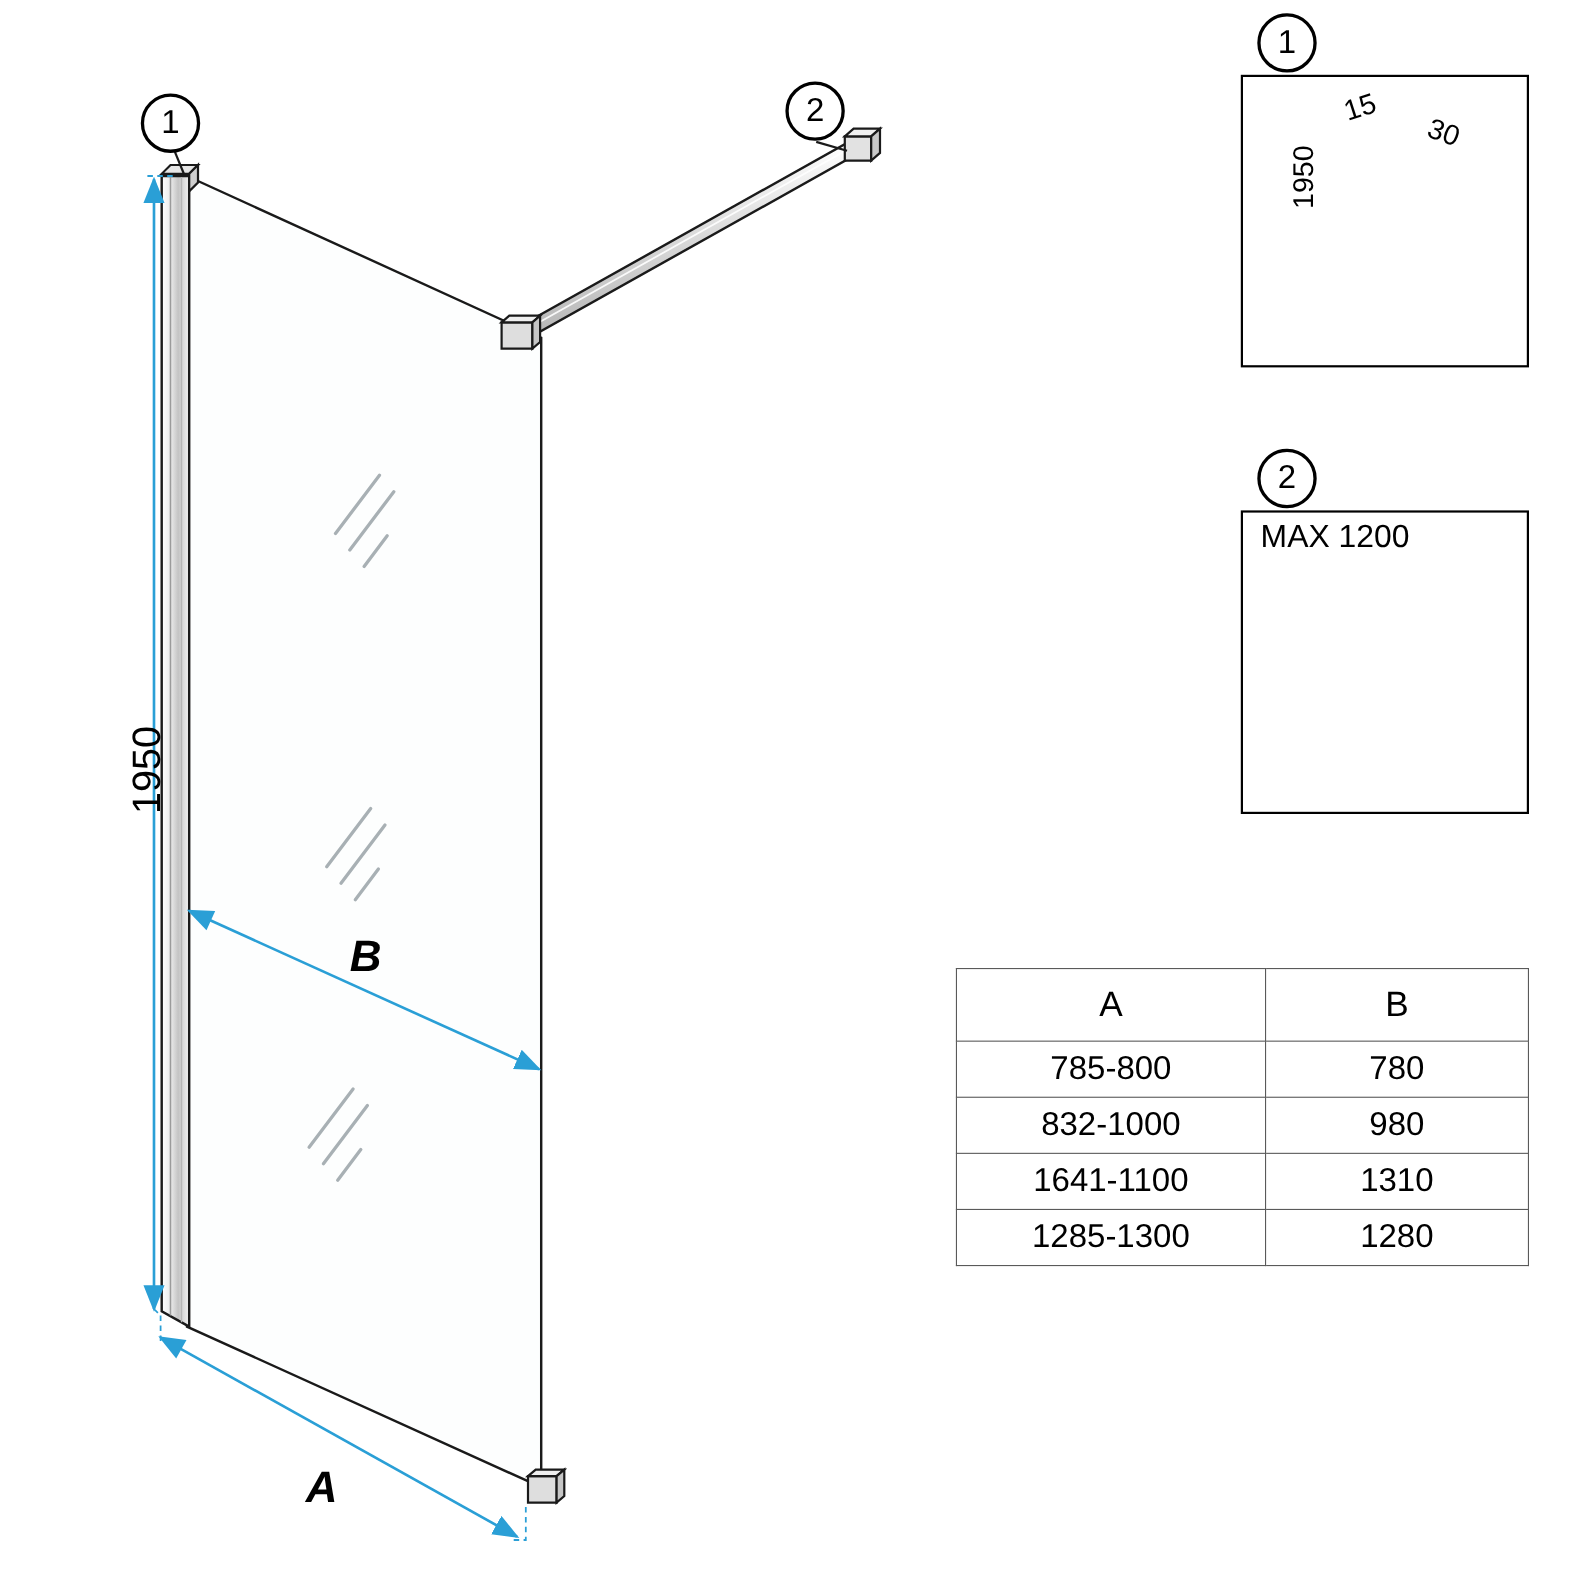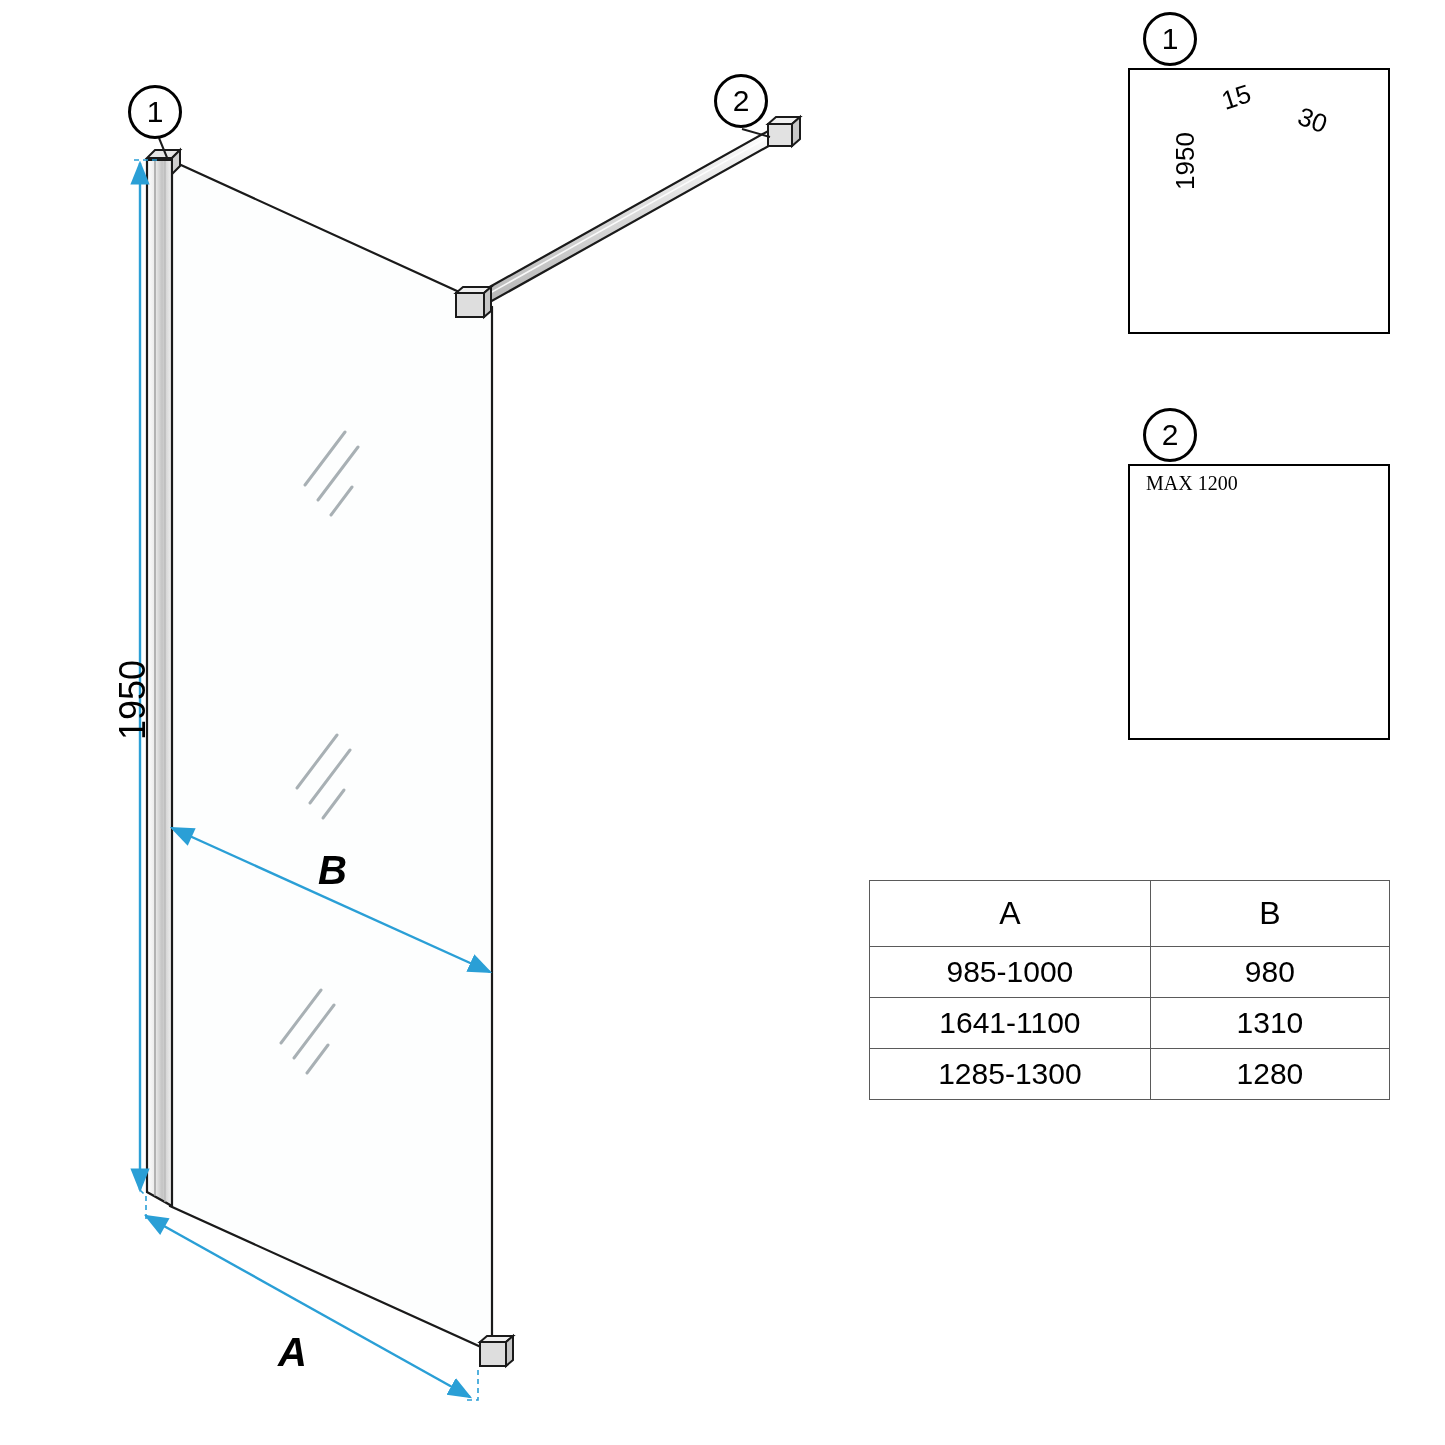--- a/index.html
+++ b/index.html
@@ -242,32 +242,36 @@
     <span>1</span>
   </div>
   <div class="lbl" style="left:1222px; top:82px; transform:rotate(-18deg); font-size:26px;">15</div>
   <div class="lbl" style="left:1298px; top:105px; transform:rotate(20deg); font-size:26px;">30</div>
   <div class="lbl" style="left:1170px; top:190px; font-size:26px; transform:rotate(-90deg); transform-origin:left top;">1950</div>
 
   <div class="detail-box" style="left:1128px; top:464px; width:262px; height:276px;"></div>
   <div class="callout" style="left:1143px; top:408px;">
     <span>2</span>
   </div>
-  <div class="lbl" style="left:1146px; top:472px; font-size:20px;font-family:Liberation Serif, serif;">MAX 1200</div>
+  <div class="lbl" style="left:1146px; top:472px; font-size:29px;">MAX 1200</div>
 
   <table class="size-table">
     <thead>
       <tr>
         <th>A</th>
         <th>B</th>
       </tr>
     </thead>
     <tbody>
       <tr>
-        <td>985-1000</td>
+        <td>785-800</td>
+        <td>780</td>
+      </tr>
+      <tr>
+        <td>832-1000</td>
         <td>980</td>
       </tr>
       <tr>
         <td>1641-1100</td>
         <td>1310</td>
       </tr>
       <tr>
         <td>1285-1300</td>
         <td>1280</td>
       </tr>

